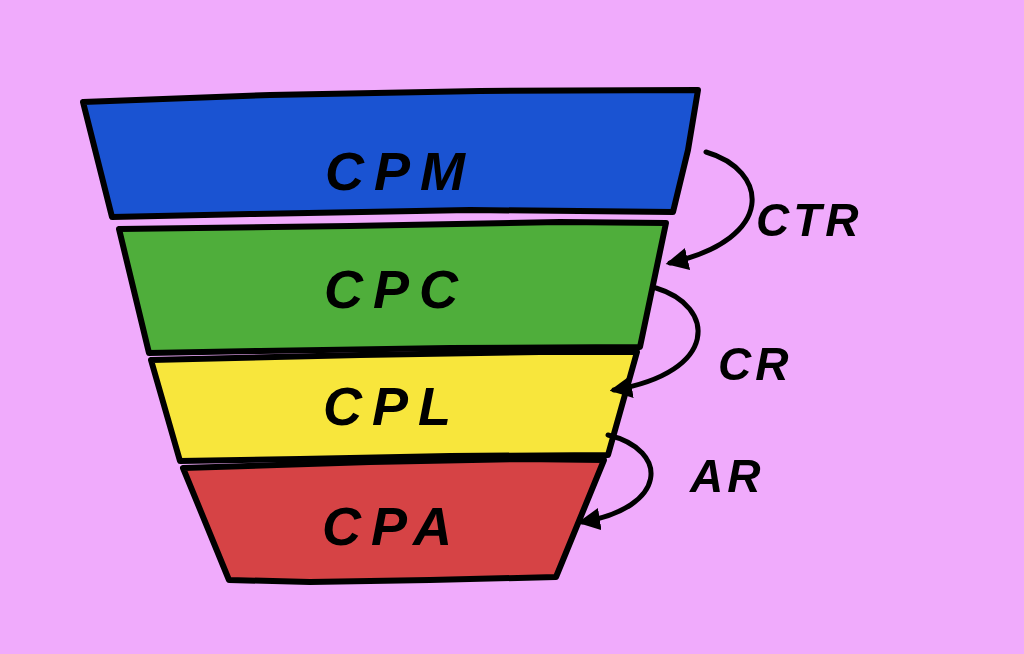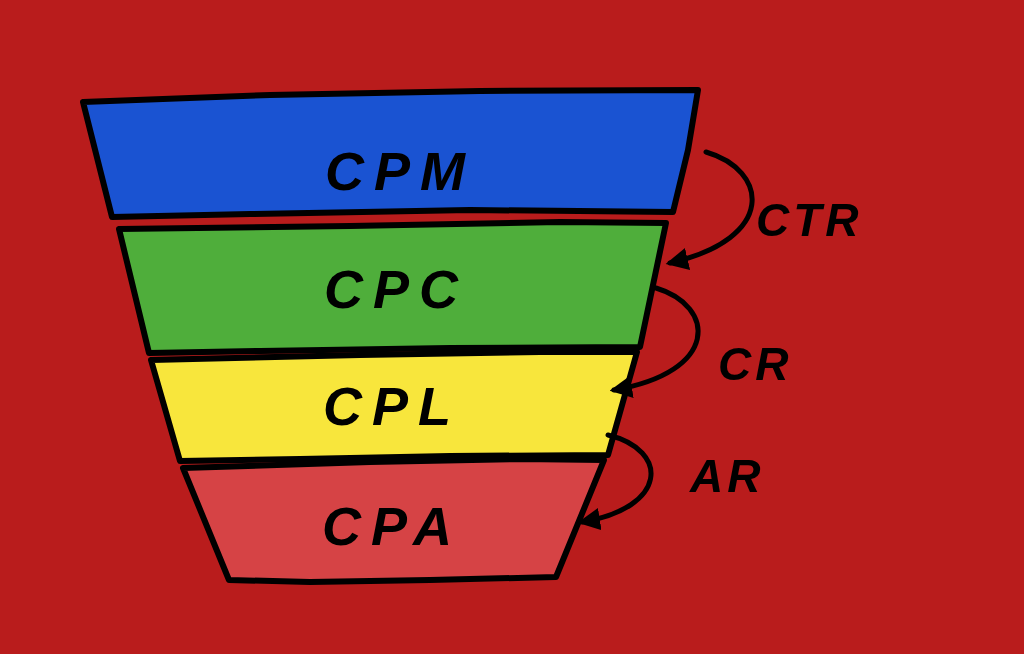--- a/index.html
+++ b/index.html
@@ -8,21 +8,21 @@
     background: #ffffff;
     width: 1024px;
     height: 654px;
     overflow: hidden;
     font-family: "Liberation Sans", sans-serif;
   }
   .stage {
     position: relative;
     width: 1024px;
     height: 654px;
-    background: #b91c1c;
+    background: #f0abfc;
   }
   .layer {
     stroke: #000000;
     stroke-width: 6;
     stroke-linejoin: round;
     stroke-linecap: round;
   }
   .arrow {
     fill: none;
     stroke: #000000;

